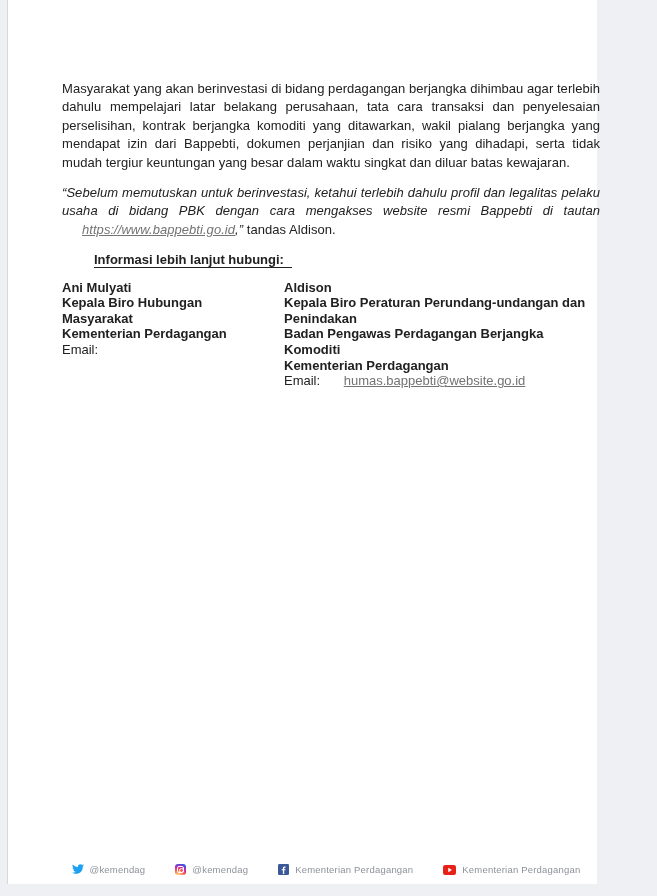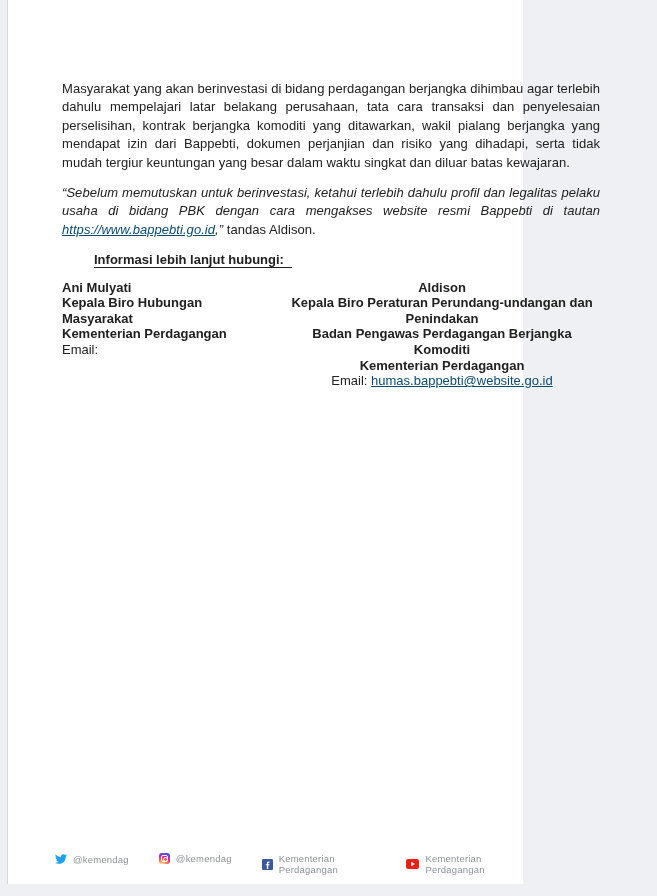--- a/index.html
+++ b/index.html
@@ -6,69 +6,70 @@
   html, body { width: 657px; height: 896px; }
   body {
     position: relative;
     background: #eef0f3;
     font-family: "Liberation Sans", sans-serif;
     overflow: hidden;
   }
   .page {
     position: absolute;
     left: 7px; top: 0;
-    width: 516px; height: 884px;
+    width: 590px; height: 884px;
     background: #ffffff;
     border-left: 1px solid #d6d9dc;
   }
   .content {
     position: absolute;
     left: 54px; top: 80px;
     width: 538px;
     color: #212121;
     font-size: 13px;
   }
   .para {
     text-align: justify;
     line-height: 18.4px;
     margin-bottom: 12px;
     letter-spacing: 0.05px;
   }
   .quote em { font-style: italic; }
   .link {
-    color: #0c4a6e;
+    color: #737373;
     text-decoration: underline;
     cursor: pointer;
+    margin-left: 20px;
   }
   .selesai {
     text-align: center;
     line-height: 18.4px;
     margin: 12px 0 10px 0;
   }
   .contact-heading-wrap { margin-bottom: 10px; line-height: 18.4px; margin-left: 32px; }
   .contact-heading {
     font-weight: bold;
     border-bottom: 1.2px solid #212121;
     padding-right: 8px;
   }
   .columns { display: flex; gap: 19px; }
   .col-left { flex: 0 0 203px; }
-  .col-right { flex: 1; text-align: center; }
+  .col-right { flex: 1; }
   .contact-line {
     line-height: 15.6px;
     white-space: pre-wrap;
   }
   .bold { font-weight: bold; }
   .footer {
     position: absolute;
     left: 0; bottom: 9px;
     width: 100%;
     display: flex;
     justify-content: center;
-    align-items: flex-start;
+    align-items: flex-end;
     gap: 30px;
     padding-left: 47px;
   }
   .footer-item {
     display: flex;
     align-items: center;
     gap: 6px;
     font-size: 9.5px;
     color: #8d9199;
     letter-spacing: 0.2px;

